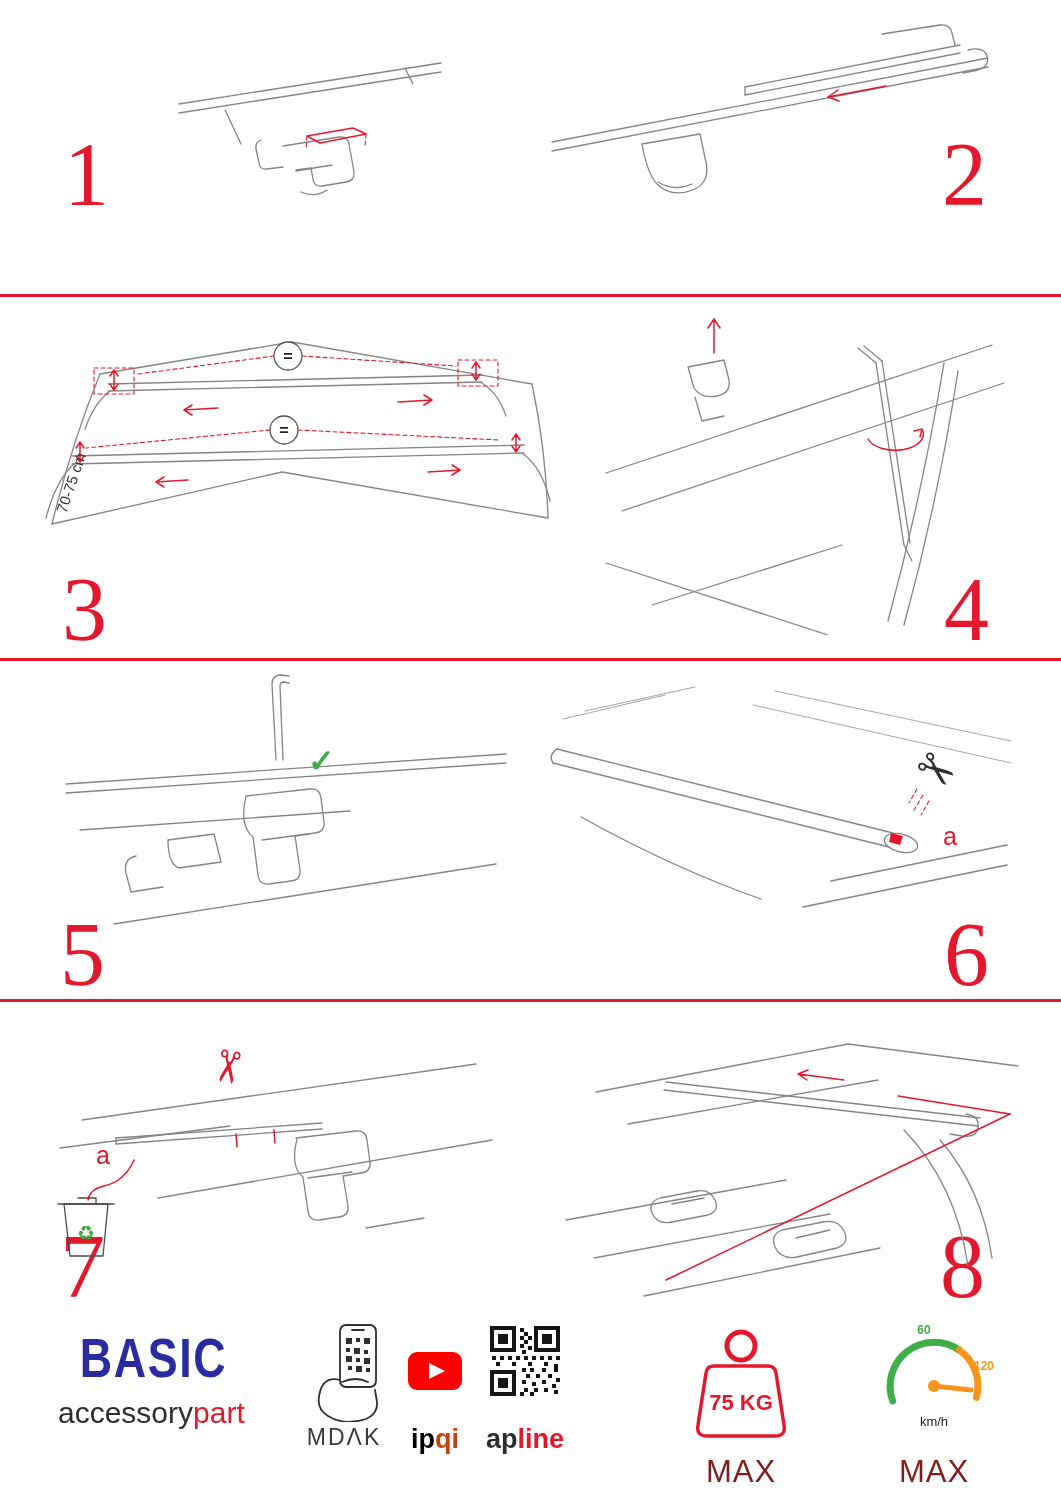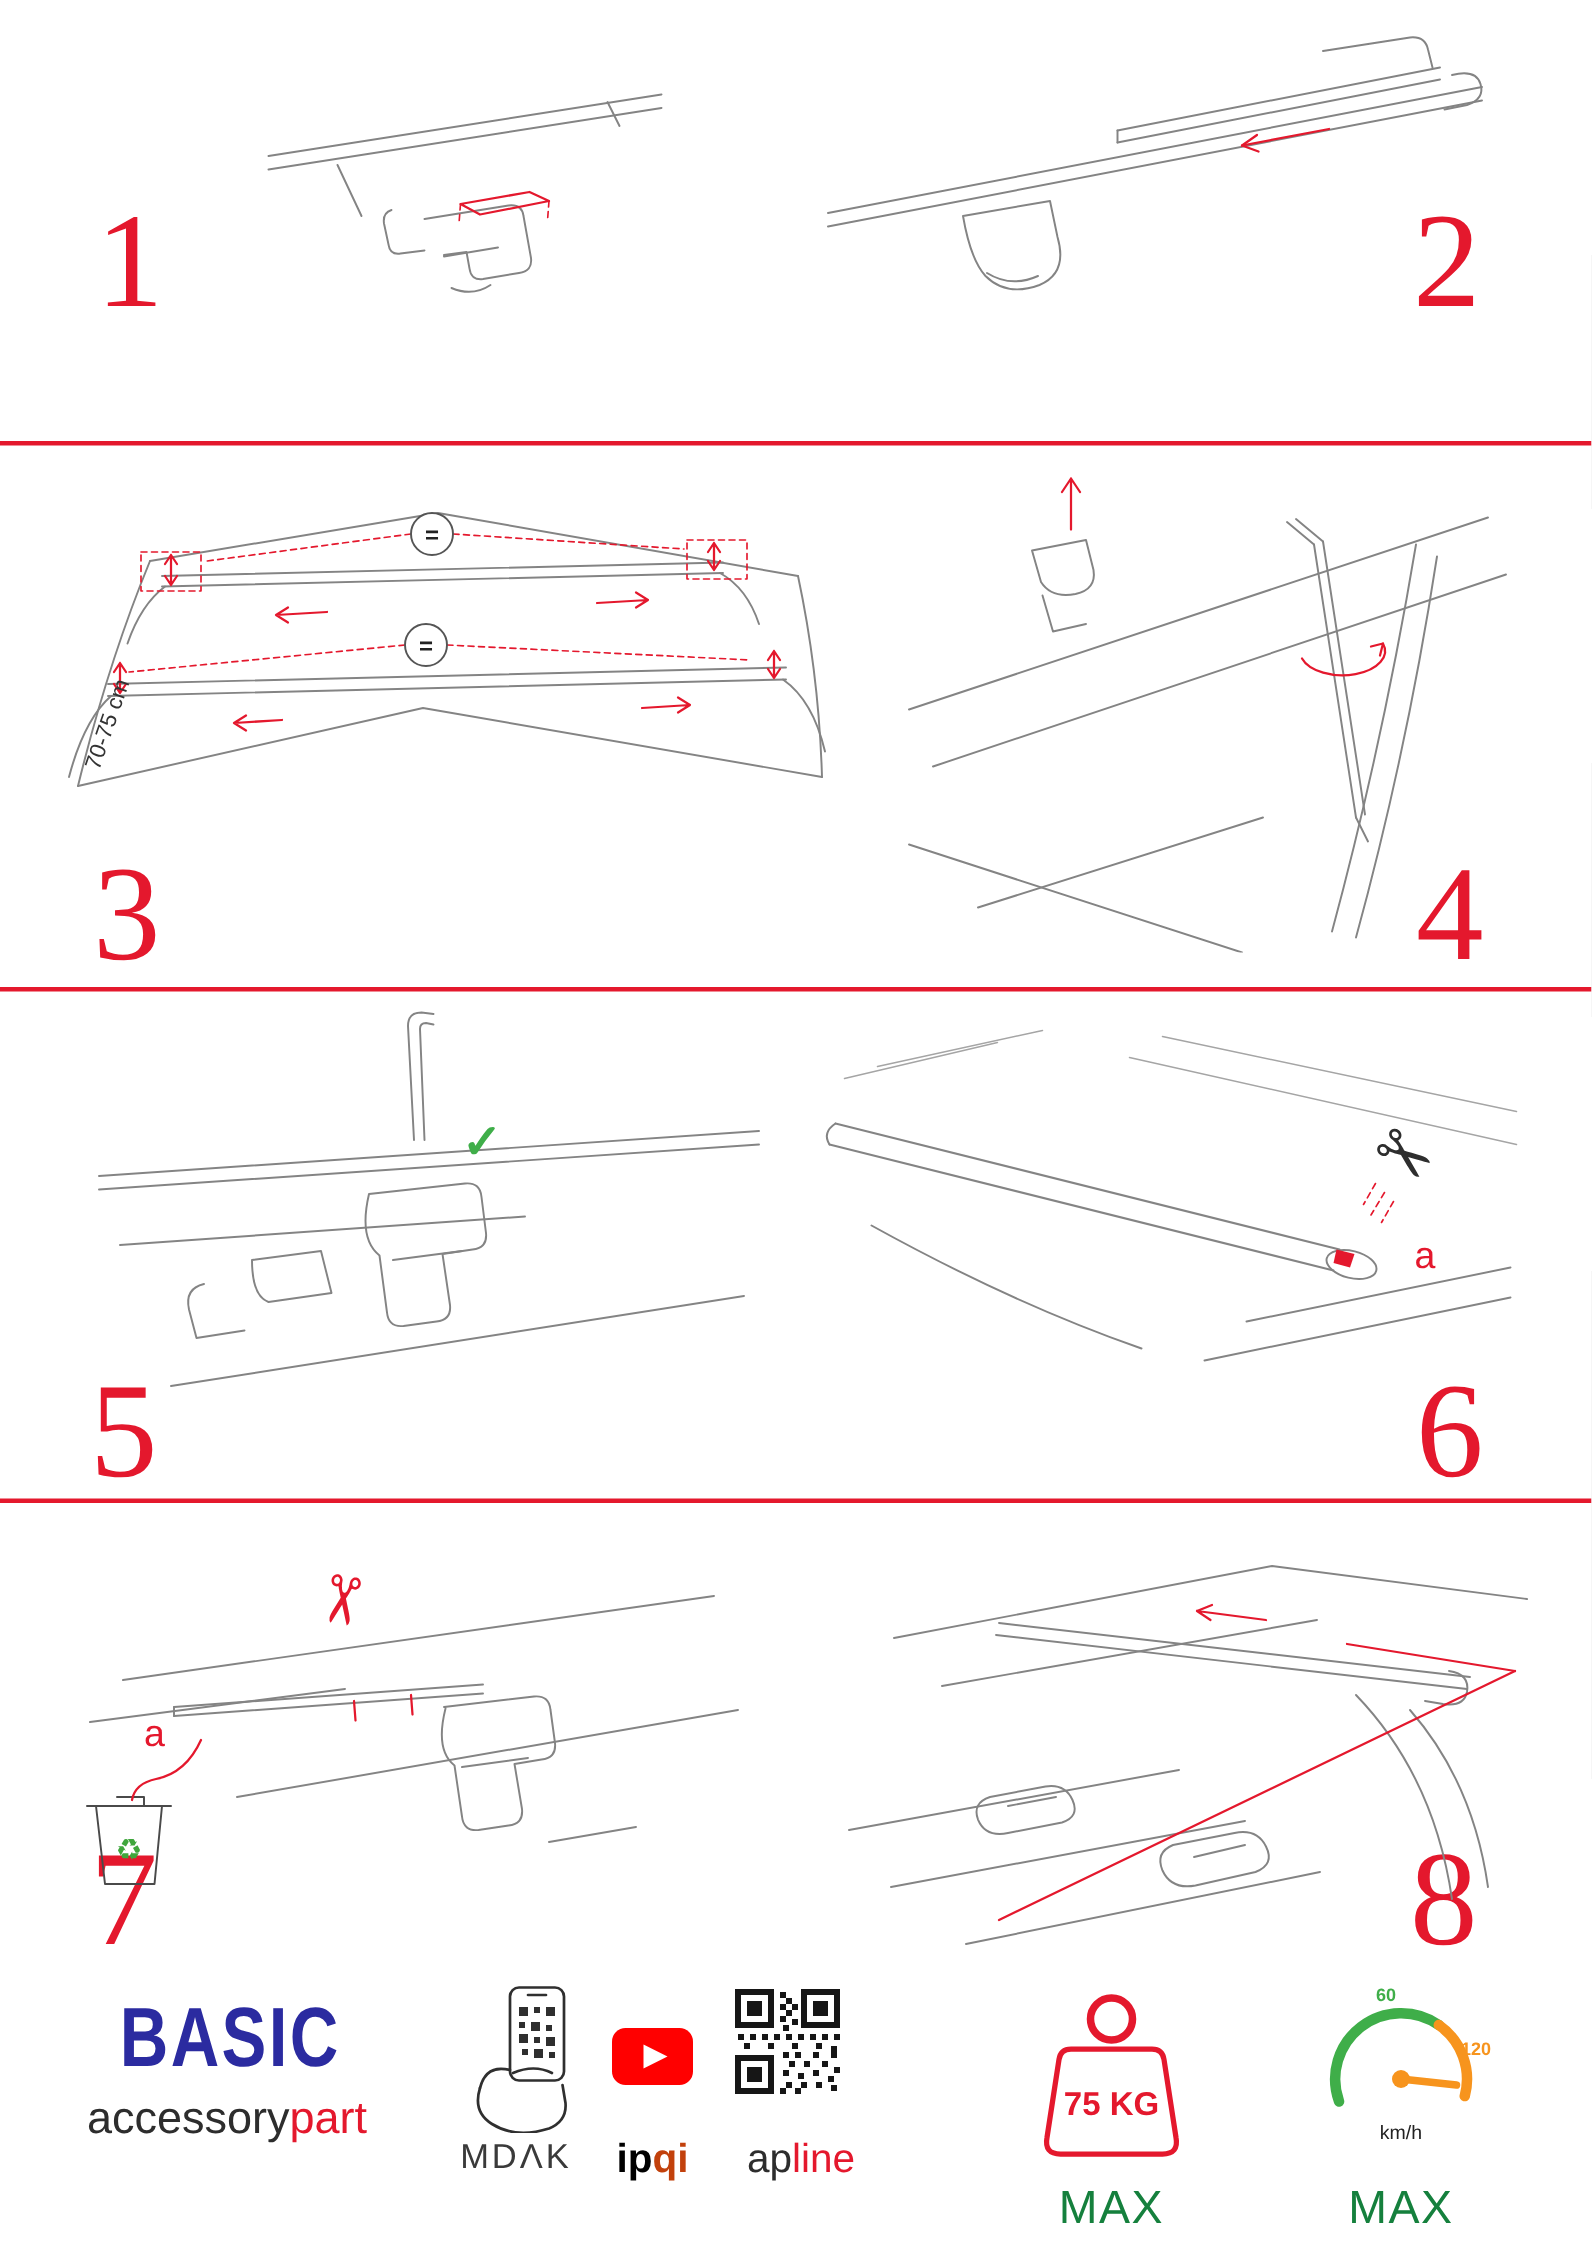--- a/index.html
+++ b/index.html
@@ -33,25 +33,25 @@
   
   .brand{position:absolute;left:58px;top:1330px;width:218px;text-align:left}
   .brand-title{font-size:56px;font-weight:bold;color:#2b2ba0;letter-spacing:2px;line-height:1;transform:scaleX(.8);transform-origin:center}
   .brand-sub{margin-top:10px;font-size:30px;font-weight:normal;color:#2d2d2d;white-space:nowrap}
   .brand-sub .red{color:#e4182d}
 
   .partner-mdak{position:absolute;left:292px;top:1424px;width:104px;text-align:center;font-size:23px;font-weight:normal;color:#3a3a3a;letter-spacing:2px}
   .partner-ipqi{position:absolute;left:402px;top:1424px;width:66px;text-align:center;font-size:27px;font-weight:bold}
   .partner-ipqi .gray{color:#000000}
   .partner-ipqi .red{color:#c2410c}
-  .partner-apline{position:absolute;left:486px;top:1424px;width:84px;text-align:right;font-size:27px;font-weight:normal}
+  .partner-apline{position:absolute;left:486px;top:1424px;width:84px;text-align:left;font-size:27px;font-weight:bold}
   .partner-apline .dark{color:#2d2d2d}
   .partner-apline .red{color:#e4182d}
 
-  .max-label{position:absolute;font-size:31px;color:#15803d;letter-spacing:1px;text-align:center}
+  .max-label{position:absolute;font-size:31px;color:#7f1d1d;letter-spacing:1px;text-align:center}
   .max-weight{left:688px;top:1454px;width:106px}
   .max-speed{left:872px;top:1454px;width:124px}
 </style>
 </head>
 <body>
 
 <div class="page">
 
   <div class="step-num" style="left:64px;top:130px">1</div>
   <div class="step-num" style="left:942px;top:130px">2</div>

